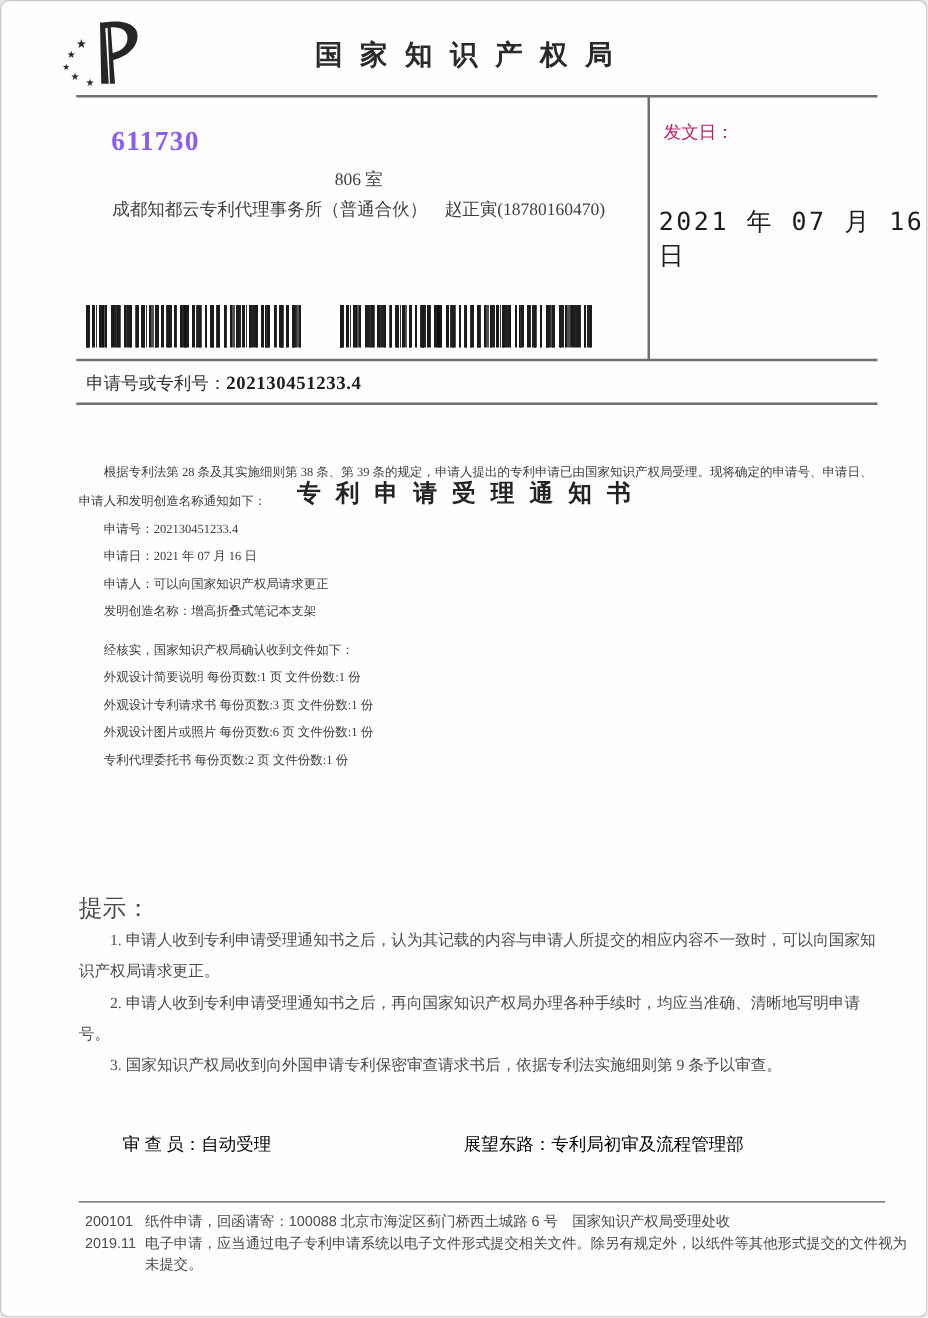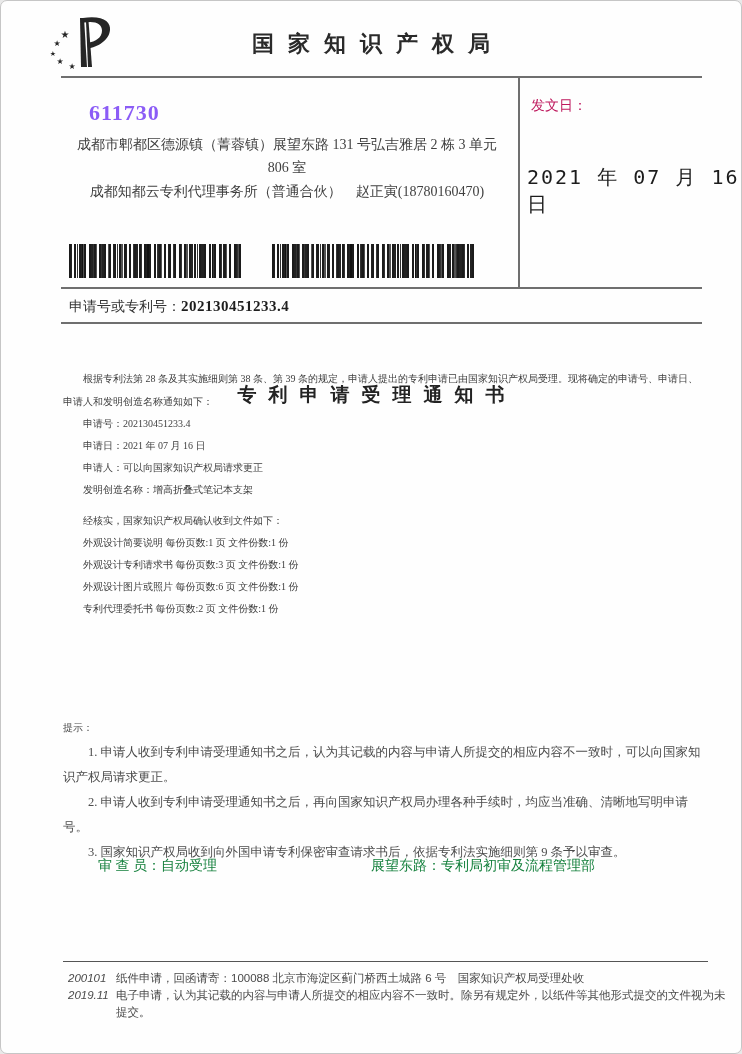--- a/index.html
+++ b/index.html
@@ -55,35 +55,35 @@
   .notice-title{ left:0; right:0; top:333px; text-align:center;
     font-size:19px; font-weight:700; letter-spacing:12px; text-indent:12px; color:#232323;margin-top:48px; }
   .body-block{ left:62px; top:366px; width:638px; font-size:10px; line-height:23px; color:#3e3e3e; }
   .body-block p{ text-indent:2em; }
   .fields p{ text-indent:2em; line-height:22px; }
   .recv{ margin-top:9px; }
   .recv p{ text-indent:2em; line-height:22px; }
 
   
   .tips{ left:62px; top:714px; width:645px; font-size:12.5px; line-height:25px; color:#4c4c4c; }
-  .tips .tips-label{ font-size:10px; }
+  .tips .tips-label{ font-size:19px; }
   .tips p{ text-indent:2em; }
 
   
-  .review{ top:856px; font-size:14px; color:#15803d;text-align:center; }
+  .review{ top:906px; font-size:14px; color:#000000;text-align:center; }
   .rev-left{ left:97px; }
   .rev-right{ left:370px; }
 
   
   .ftr-rule{ left:62px; top:960px; width:645px; background:#555; }
   .footer{ left:67px; top:969px; width:668px;
     font-family:"Liberation Sans","DejaVu Sans",sans-serif;
     font-size:11.5px; line-height:17px; color:#4a4a4a; }
   .frow{ display:flex; }
-  .fcode{ width:48px; flex:0 0 48px;font-style:italic; }
+  .fcode{ width:48px; flex:0 0 48px; }
   .ftext{ width:618px; }
 </style>
 </head>
 <body>
 
 <div class="page">
 
   <svg class="abs logo" viewBox="0 0 70 56" aria-hidden="true">
     <g fill="#262626">
       <polygon points="33,3 37,3 40,52 34,52"></polygon>
@@ -97,21 +97,20 @@
     </g>
   </svg>
 
   <div class="abs agency-title">国家知识产权局</div>
 
   <div class="abs rule hdr-rule"></div>
   <div class="abs vert-rule"></div>
 
   <div class="abs postal">611730</div>
   <div class="abs addr">
-    <div>成都市郫都区德源镇（菁蓉镇）展望东路 131 号弘吉雅居 2 栋 3 单元</div>
     <div>806 室</div>
     <div class="agent">成都知都云专利代理事务所（普通合伙）　赵正寅(18780160470)</div>
   </div>
 
   <div class="abs date-label">发文日：</div>
   <div class="abs date-value">2021 年 07 月 16 日</div>
 
   <div class="abs barcode bc1"></div>
   <div class="abs barcode bc2"></div>
 
@@ -156,17 +155,17 @@
   </div>
 
   <div class="abs rule-thin ftr-rule"></div>
   <div class="abs footer">
     <div class="frow">
       <div class="fcode">200101</div>
       <div class="ftext">纸件申请，回函请寄：100088  北京市海淀区蓟门桥西土城路 6 号　国家知识产权局受理处收</div>
     </div>
     <div class="frow">
       <div class="fcode">2019.11</div>
-      <div class="ftext">电子申请，认为其记载的内容与申请人所提交的相应内容不一致时。除另有规定外，以纸件等其他形式提交的文件视为未提交。</div>
+      <div class="ftext">电子申请，应当通过电子专利申请系统以电子文件形式提交相关文件。除另有规定外，以纸件等其他形式提交的文件视为未提交。</div>
     </div>
   </div>
 
 </div>
 
 </body></html>

